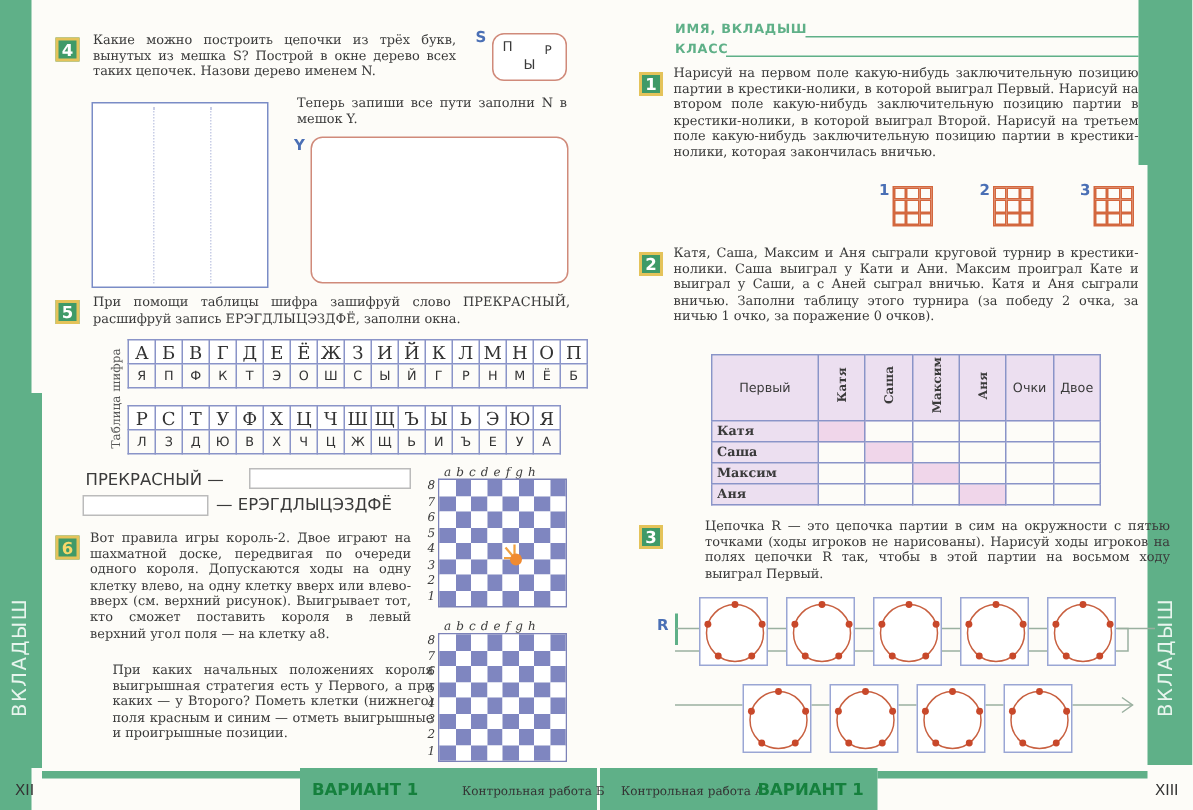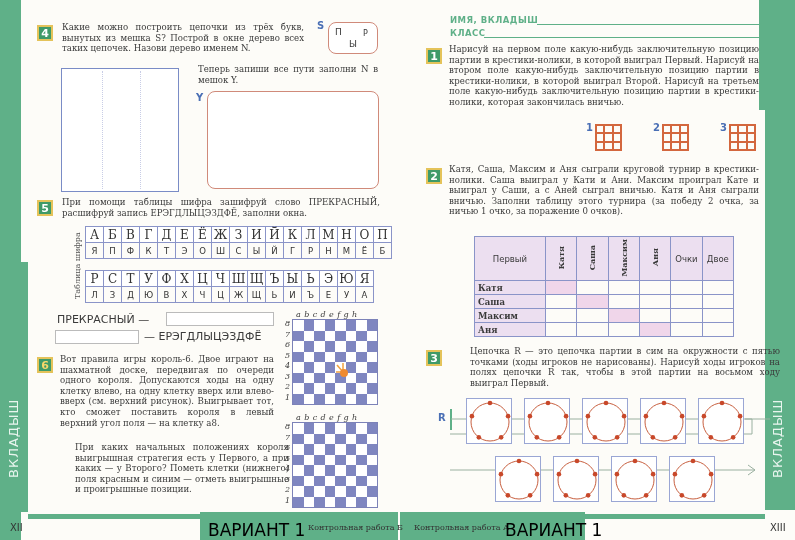--- a/index.html
+++ b/index.html
@@ -6,21 +6,21 @@
 body{width:795px;height:540px;overflow:hidden;background:#fdfcf8;font-family:"DejaVu Serif",serif;color:#3a3a3a;position:relative}
 .green{background:#5fb088}
 .abs{position:absolute}
 .leftbar{left:0;top:0;width:21px;height:540px}
 .leftbar2{left:0;top:262px;width:28px;height:250px}
 .rightbar{right:0;top:0;width:36px;height:110px}
 .rightbar2{right:0;top:110px;width:30px;height:400px}
 .side-label{position:absolute;color:#e8f5ee;font-family:"DejaVu Sans",sans-serif;font-size:13px;letter-spacing:1px;transform:rotate(-90deg);transform-origin:left top;white-space:nowrap}
 .bottom{top:512px;height:28px}
 .pagenum{font-family:"DejaVu Sans",sans-serif;font-size:10px;color:#333}
-.variant{font-family:"DejaVu Sans",sans-serif;font-weight:normal;color:#000000;font-size:17px}
+.variant{font-family:"DejaVu Sans",sans-serif;font-weight:bold;color:#15803d;font-size:11px}
 .kr{font-size:8px;color:#333}
 .num{width:16px;height:16px;background:#3f9a68;border:2px solid #e4c35a;color:#fff;font-family:"DejaVu Sans",sans-serif;font-weight:bold;font-size:11px;display:flex;align-items:center;justify-content:center}
 .num.y{color:#f7d86a}
 .txt{font-size:8.6px;line-height:10.6px;text-align:justify}
 .box{border:1px solid #7a8cc6;background:#fff}
 .rbox{border:1px solid #d08a7a;border-radius:8px;background:#fff}
 .cipher td{border:1px solid #8a94c8;width:18px;height:16px;text-align:center;font-size:11px;color:#333}
 .cipher tr.top td{font-size:12px;background:#fff}
 .cipher tr.bot td{font-family:"DejaVu Sans",sans-serif;font-size:8.5px}
 table{border-collapse:collapse}
@@ -161,21 +161,21 @@
       </tr>
 </tbody>
   </table>
 
 <div class="abs" style="left:57px;top:313px;font-family:'DejaVu Sans',sans-serif;font-size:11px"><span>ПРЕКРАСНЫЙ</span> <span>—</span></div>
 <div class="abs box" style="left:166px;top:312px;width:108px;height:14px;border-color:#bbb"></div>
 <div class="abs box" style="left:55px;top:330px;width:84px;height:14px;border-color:#bbb"></div>
 <div class="abs" style="left:144px;top:330px;font-family:'DejaVu Sans',sans-serif;font-size:11px"><span>—</span> <span>ЕРЭГДЛЫЦЭЗДФЁ</span></div>
 
 <div class="abs num y" style="left:37px;top:357px">6</div>
-<div class="abs txt" style="left:60px;top:354px;width:214px">Вот правила игры король-6. Двое играют на шахматной доске, передвигая по очереди одного короля. Допускаются ходы на одну клетку влево, на одну клетку вверх или влево-вверх (см. верхний рисунок). Выигрывает тот, кто сможет поставить короля в левый верхний угол поля — на клетку a8.</div>
+<div class="abs txt" style="left:60px;top:354px;width:214px">Вот правила игры король-2. Двое играют на шахматной доске, передвигая по очереди одного короля. Допускаются ходы на одну клетку влево, на одну клетку вверх или влево-вверх (см. верхний рисунок). Выигрывает тот, кто сможет поставить короля в левый верхний угол поля — на клетку a8.</div>
 <div class="abs txt" style="left:75px;top:442px;width:214px">При каких начальных положениях короля выигрышная стратегия есть у Первого, а при каких — у Второго? Пометь клетки (нижнего) поля красным и синим — отметь выигрышные и проигрышные позиции.</div>
 
 <div class="abs" style="left:285px;top:310px">
  <div class="files" id="f1">
       <span>a</span>
       <span>b</span>
       <span>c</span>
       <span>d</span>
       <span>e</span>
       <span>f</span>

